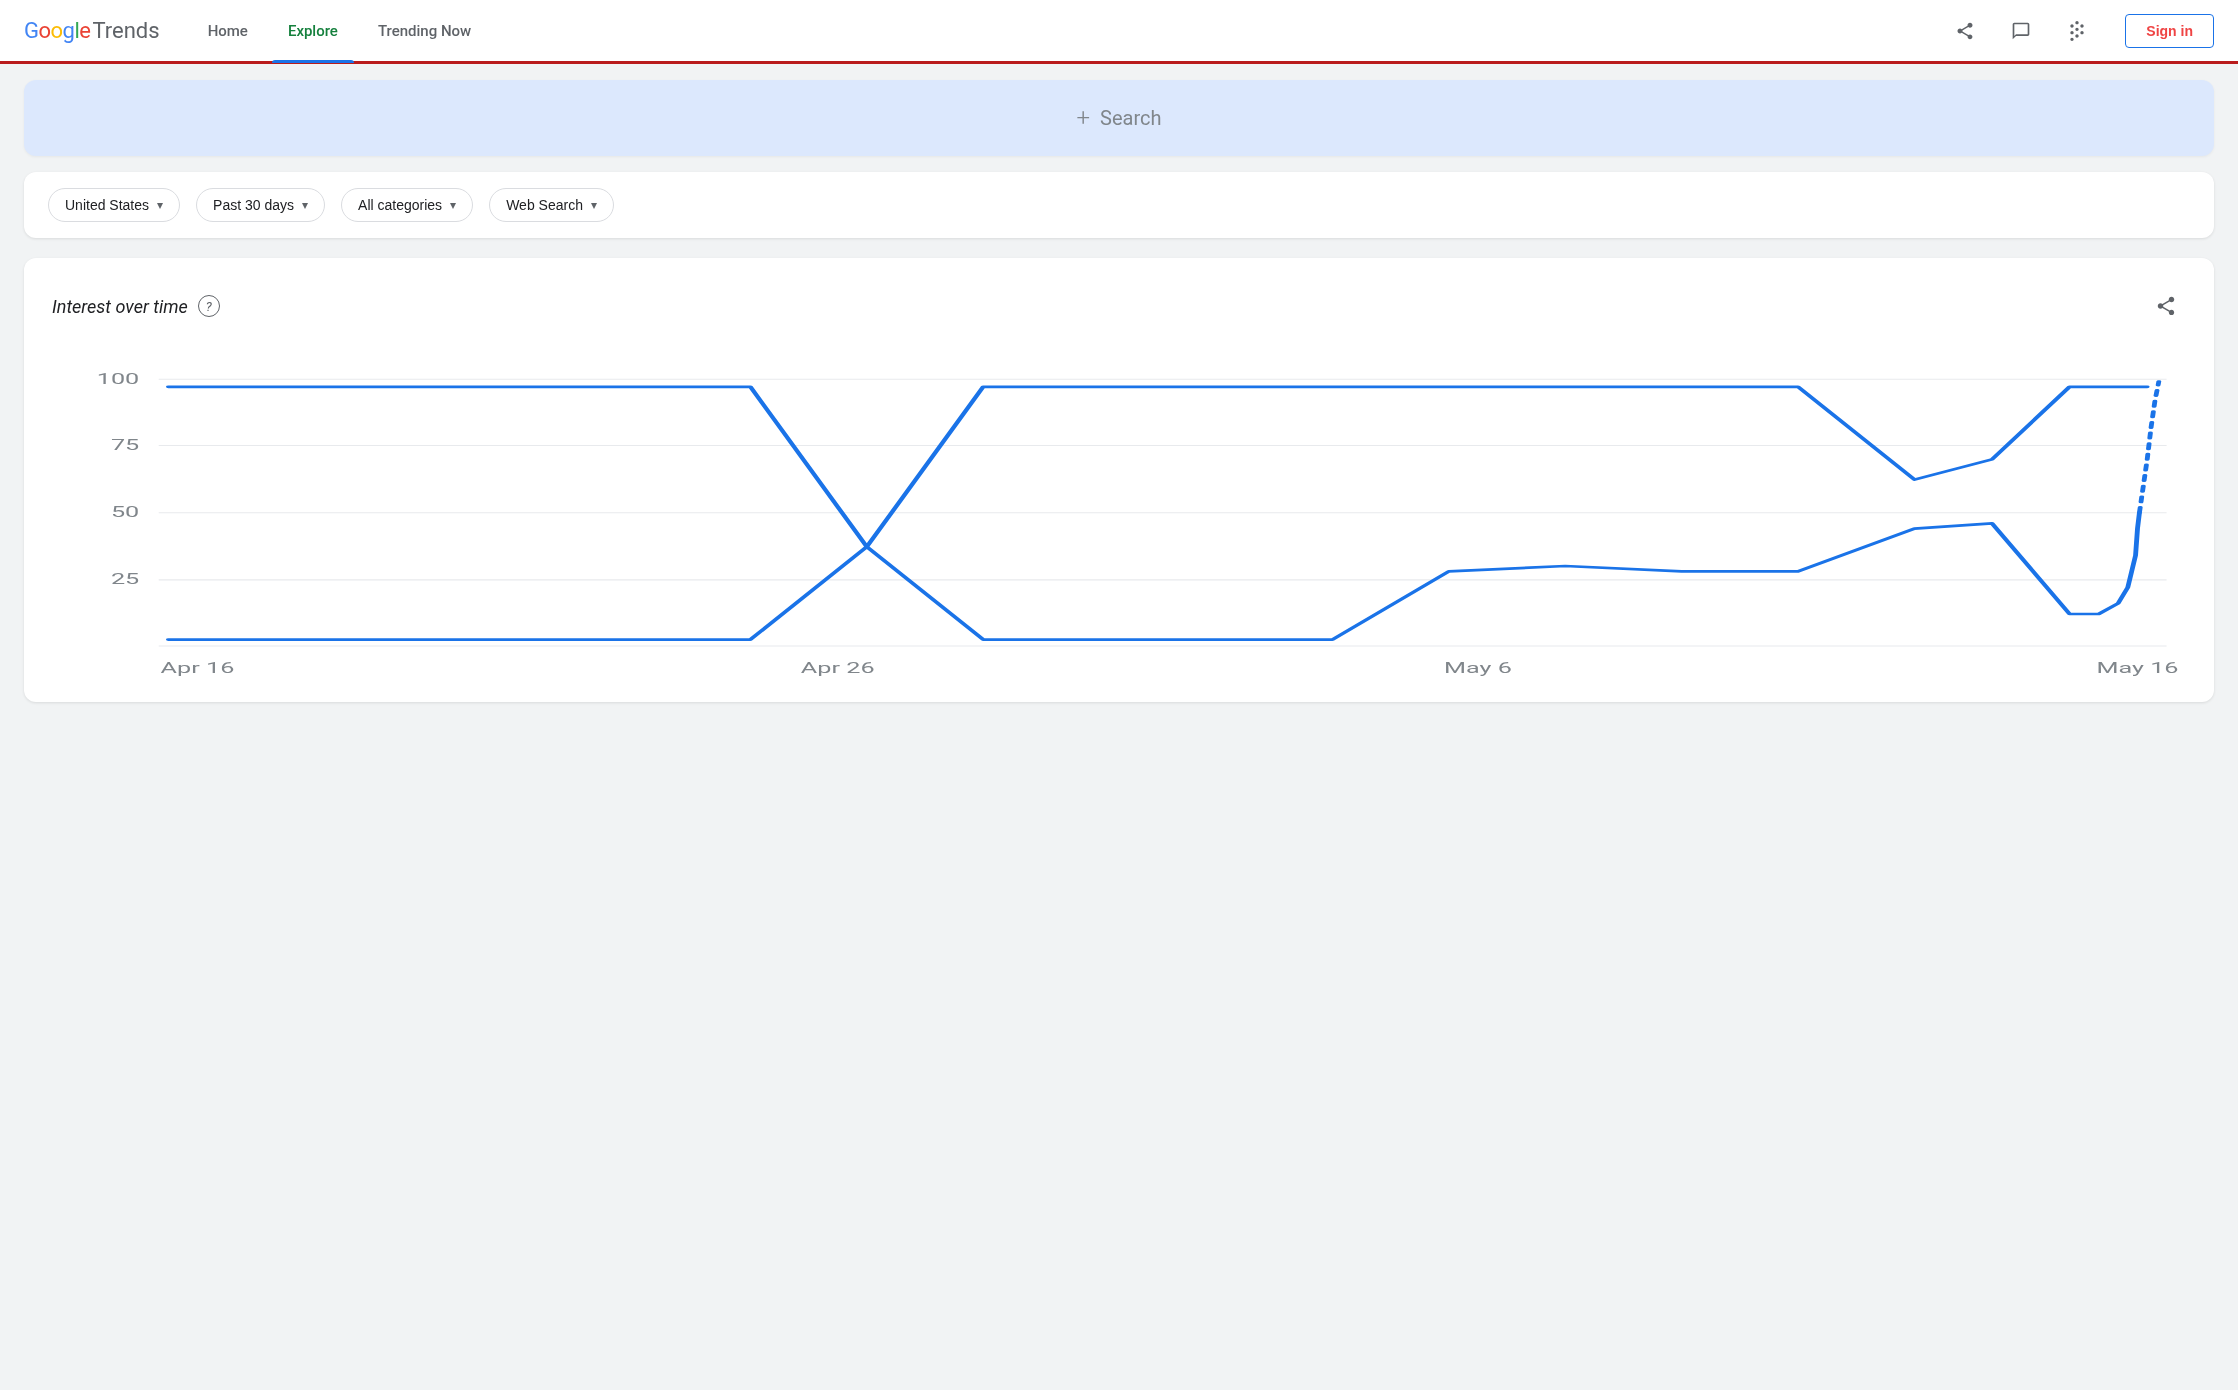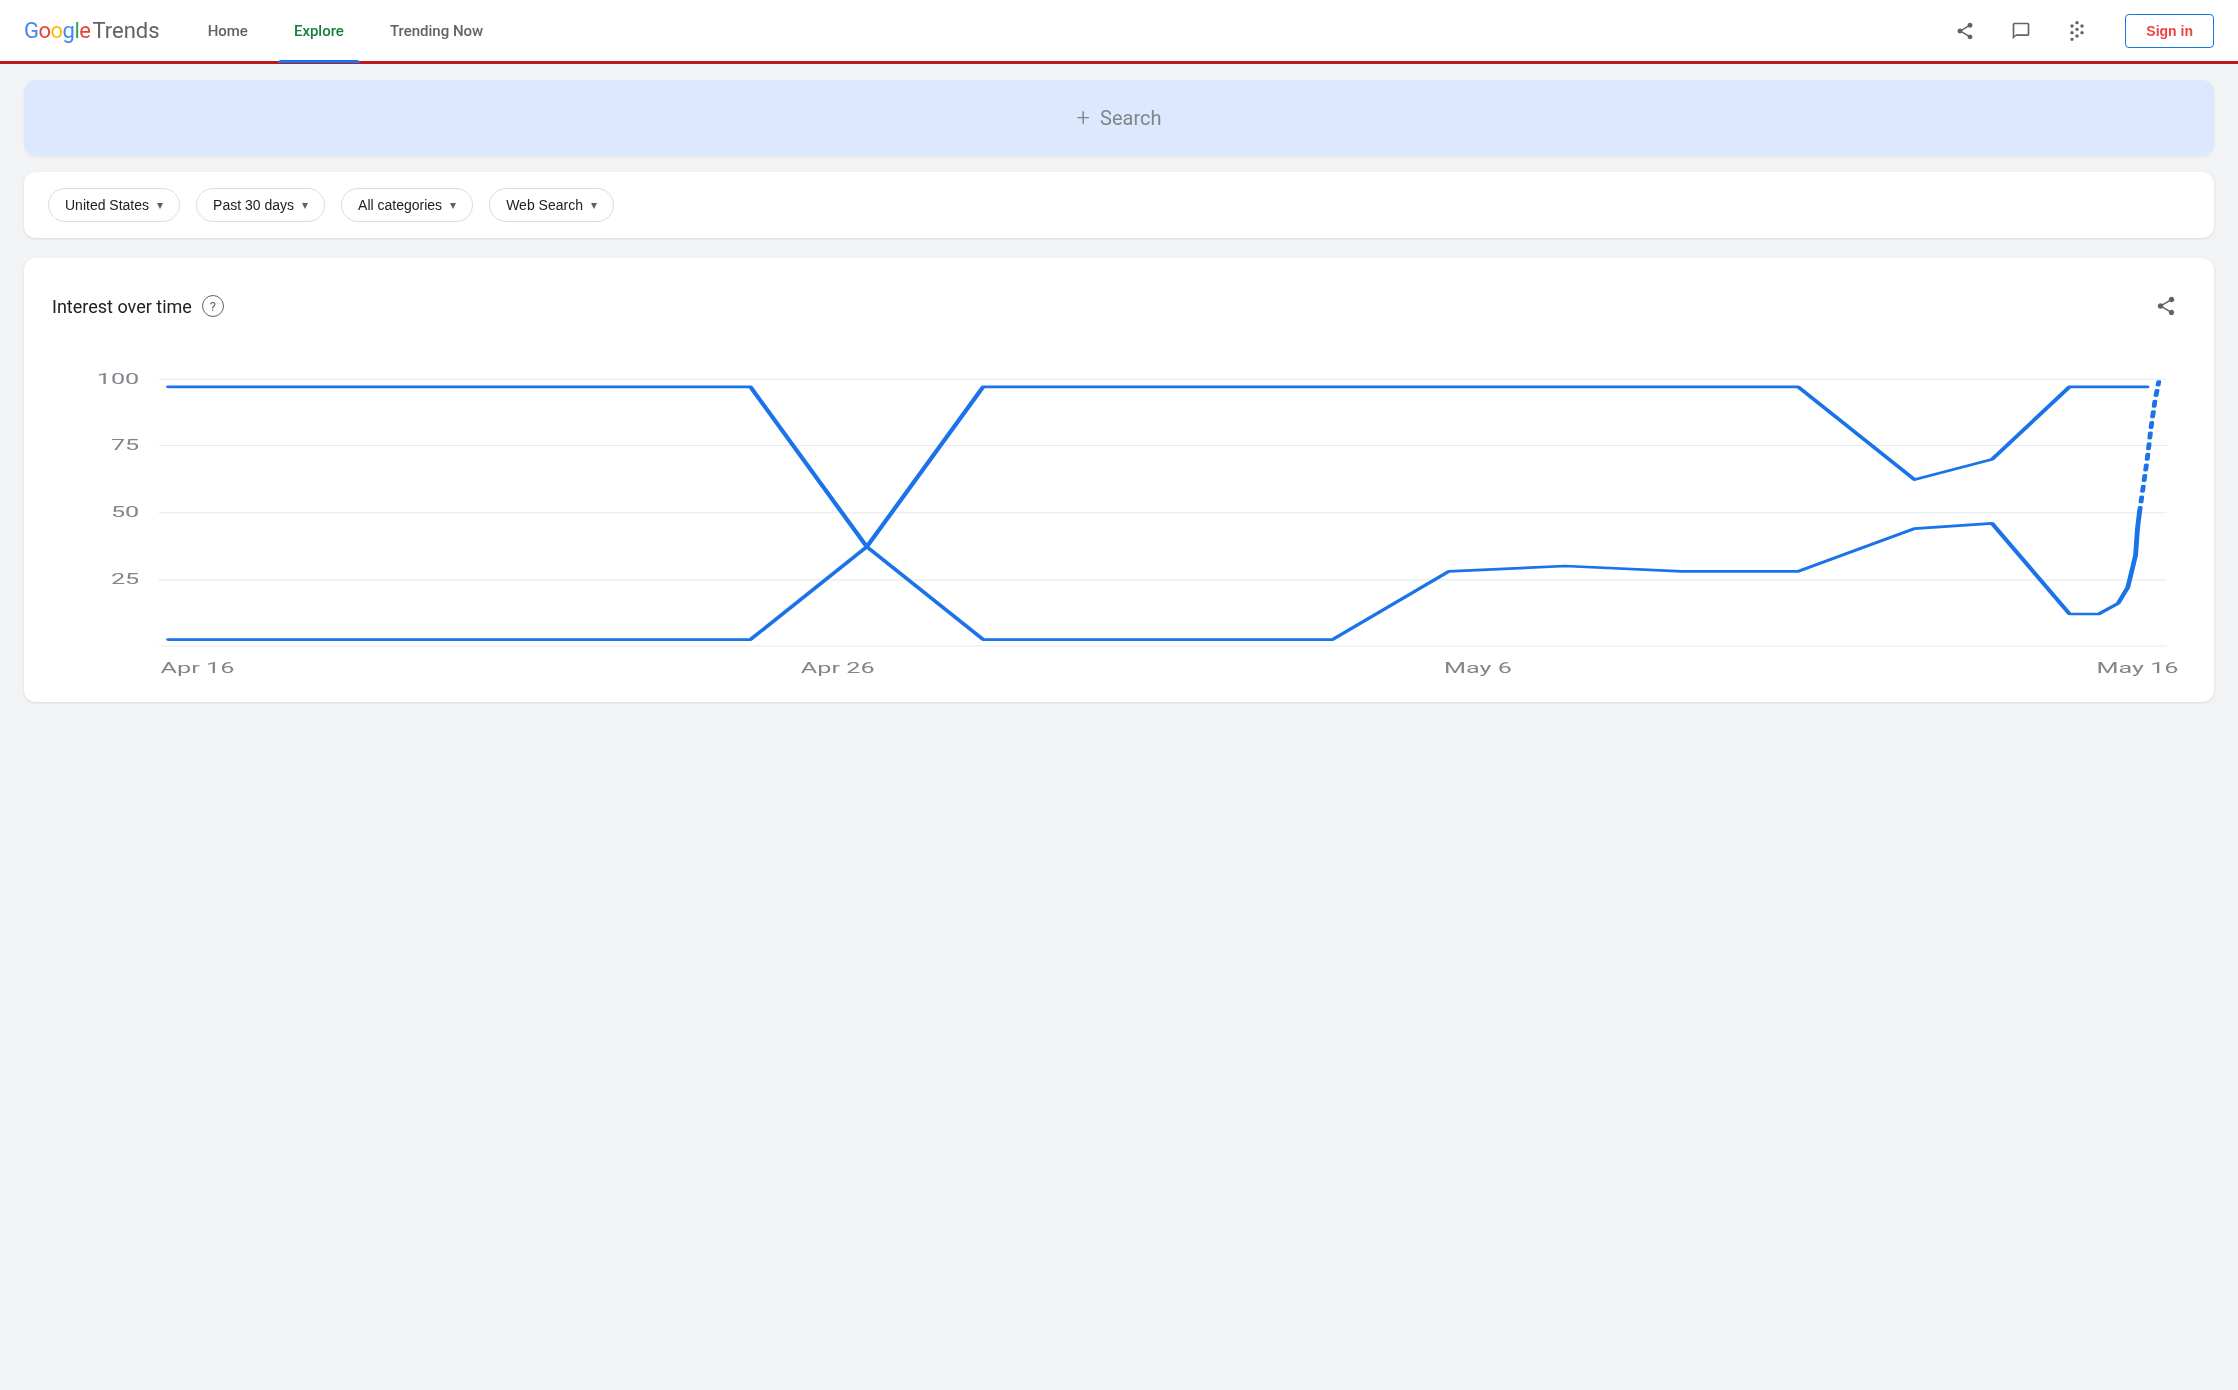--- a/index.html
+++ b/index.html
@@ -34,21 +34,21 @@
     .logo-trends {
       font-size: 22px;
       font-weight: 400;
       color: #5f6368;
       margin-left: 2px;
     }
     .nav {
       display: flex;
       align-items: center;
       height: 100%;
-      gap: 14px;
+      gap: 8px;
     }
     .nav-item {
       padding: 0 16px;
       height: 64px;
       display: flex;
       align-items: center;
       font-size: 15px;
       color: #5f6368;
       cursor: pointer;
       position: relative;
@@ -209,20 +209,21 @@
     .chart-card {
       background: #fff;
       border-radius: 12px;
       padding: 28px 28px 20px;
       box-shadow: 0 1px 3px rgba(0,0,0,0.1);
     }
     .chart-header {
       display: flex;
       justify-content: space-between;
       margin-bottom: 32px;
+      font-style: italic;
     }
     .chart-title-group {
       display: flex;
       align-items: center;
       gap: 10px;
     }
     .chart-title {
       font-size: 18px;
       font-weight: 400;
       color: #202124;

